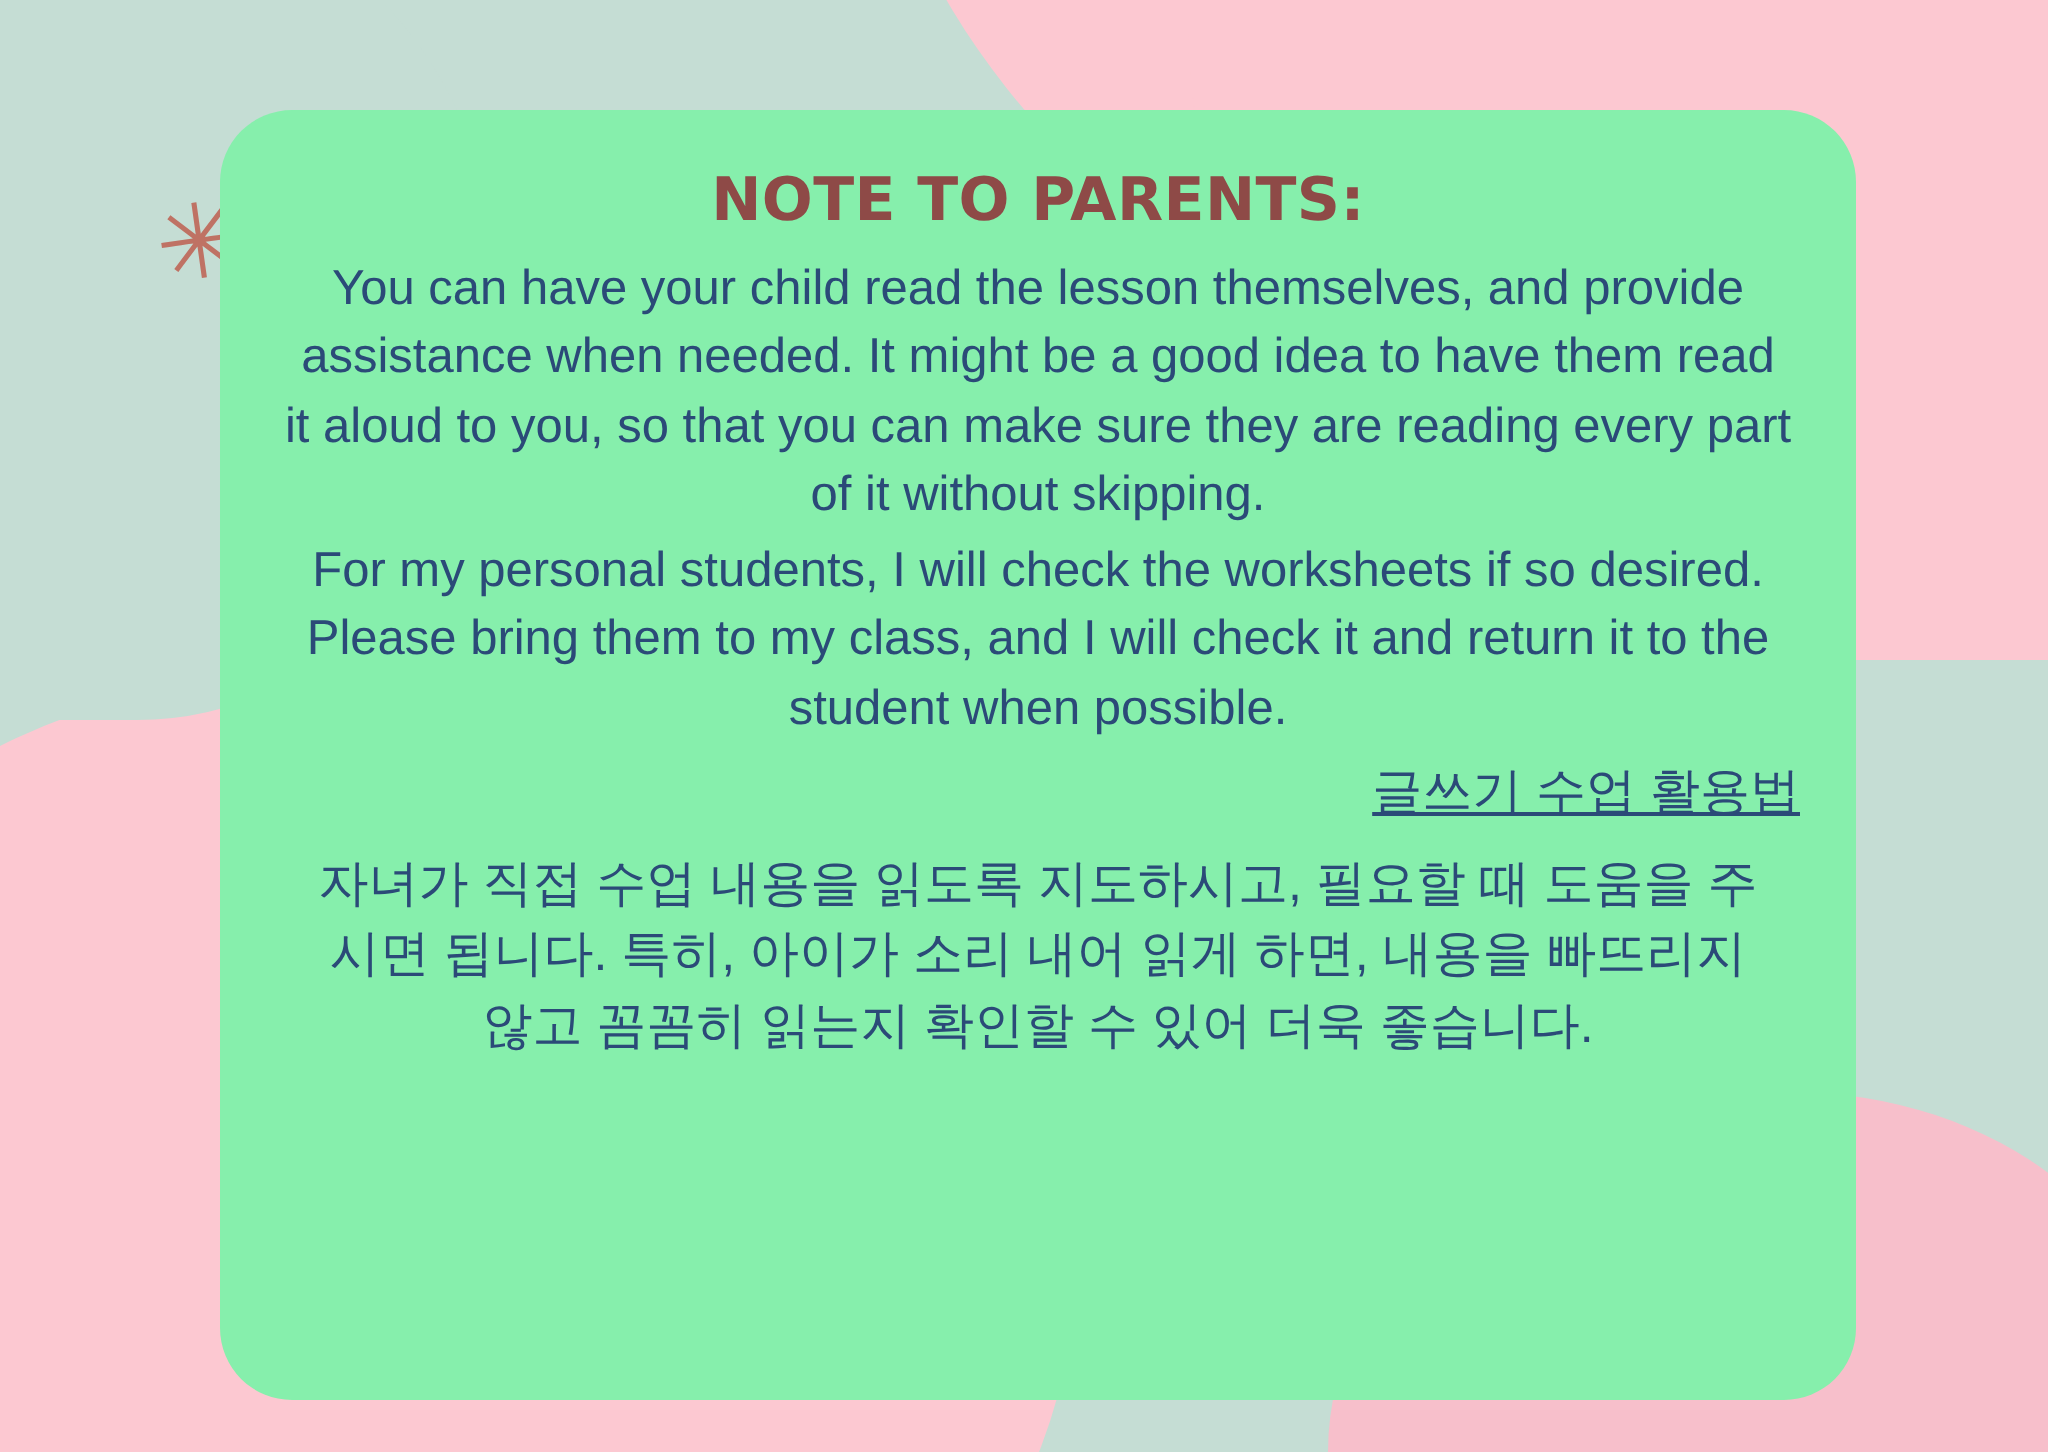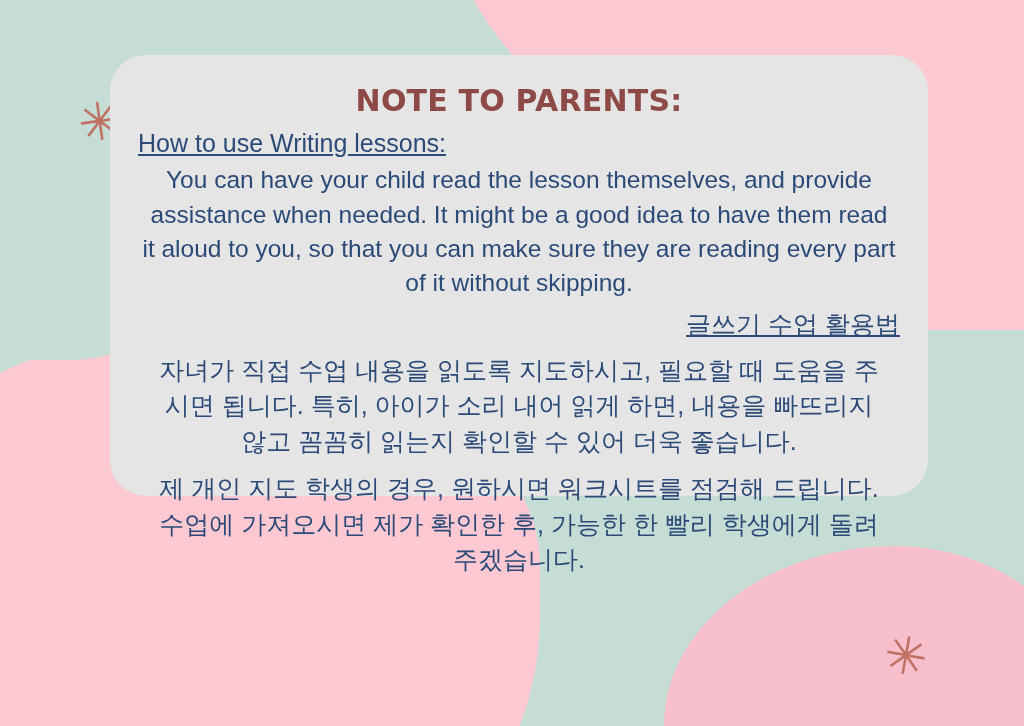--- a/index.html
+++ b/index.html
@@ -65,22 +65,22 @@
     height: 420px;
     background: #c5ddd4;
     border-radius: 0 60% 55% 0 / 0 50% 50% 0;
   }
 
   .card {
     position: absolute;
     left: 110px;
     top: 55px;
     width: 818px;
-    height: 441px;
-    background: #e5e5e5;
+    height: 645px;
+    background: #86efac;
     border-radius: 36px;
     box-sizing: border-box;
     padding: 22px 28px 10px 28px;
   }
 
   .title {
     text-align: center;
     color: #8e4a47;
     font-weight: bold;
     font-size: 30px;
@@ -154,22 +154,21 @@
   <div class="blob-left-mint"></div>
 </div>
 
 <div class="asterisk left">✳</div>
 <div class="asterisk right">✳</div>
 
 <div class="card">
   <div class="title">NOTE TO PARENTS:</div>
 
   <div class="en-block">
-    <div class="subhead">How to use Writing lessons:</div>
     <p class="en-para">You can have your child read the lesson themselves, and provide assistance when needed. It might be a good idea to have them read it aloud to you, so that you can make sure they are reading every part of it without skipping.</p>
+    <p class="en-para">For my personal students, I will check the worksheets if so desired. Please bring them to my class, and I will check it and return it to the student when possible.</p>
   </div>
 
   <div class="ko-block">
     <div class="ko-subhead">글쓰기 수업 활용법</div>
     <p class="ko-para">자녀가 직접 수업 내용을 읽도록 지도하시고, 필요할 때 도움을 주시면 됩니다. 특히, 아이가 소리 내어 읽게 하면, 내용을 빠뜨리지 않고 꼼꼼히 읽는지 확인할 수 있어 더욱 좋습니다.</p>
-    <p class="ko-para">제 개인 지도 학생의 경우, 원하시면 워크시트를 점검해 드립니다. 수업에 가져오시면 제가 확인한 후, 가능한 한 빨리 학생에게 돌려주겠습니다.</p>
   </div>
 </div>
 
 </body></html>

